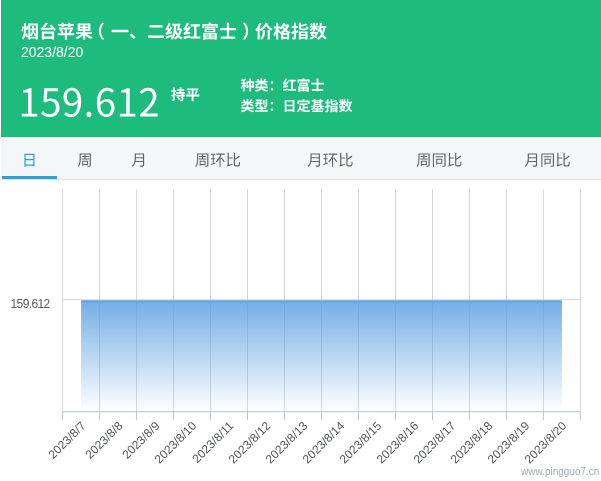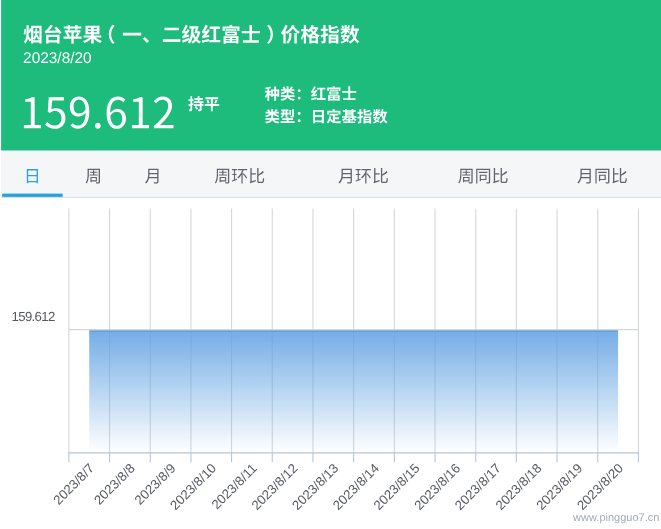--- a/index.html
+++ b/index.html
@@ -1,19 +1,19 @@
 <!DOCTYPE html>
 <html><head><meta charset="utf-8"><style>
 *{margin:0;padding:0;box-sizing:border-box}
 html,body{width:601px;height:481px;background:#fff;font-family:"Liberation Sans",sans-serif;position:relative;overflow:hidden}
 .hdr{position:absolute;left:1px;top:0px;width:600px;height:136.5px;background:#1ebc7c}
 .tabbar{position:absolute;left:1px;top:136.5px;width:600px;height:43px;background:#f5f6f7;border-bottom:1px solid #dde0e4}
 .underline{position:absolute;left:2px;top:176.4px;width:55px;height:2.6px;background:#25a3dc}
 .date{position:absolute;left:21px;top:45.1px;font-size:14px;line-height:14px;color:#fff}
-.ylab{position:absolute;left:10.5px;top:283px;font-size:12px;line-height:11px;letter-spacing:-0.6px;color:#55585f}
+.ylab{position:absolute;left:10.5px;top:299px;font-size:12px;line-height:11px;letter-spacing:-0.6px;color:#55585f}
 .wm{position:absolute;left:521px;top:466.7px;font-size:10px;line-height:9px;color:#a2aab5}
 </style></head><body>
 <div class="hdr"></div>
 <div class="tabbar"></div>
 <div class="underline"></div>
 <div class="date">2023/8/20</div>
 <svg width="601" height="481" viewBox="0 0 601 481" style="position:absolute;left:0;top:0">
 <defs>
       <linearGradient id="ag" x1="0" y1="0" x2="0" y2="1">
 <stop offset="0" stop-color="rgba(94,160,227,0.85)"></stop>

